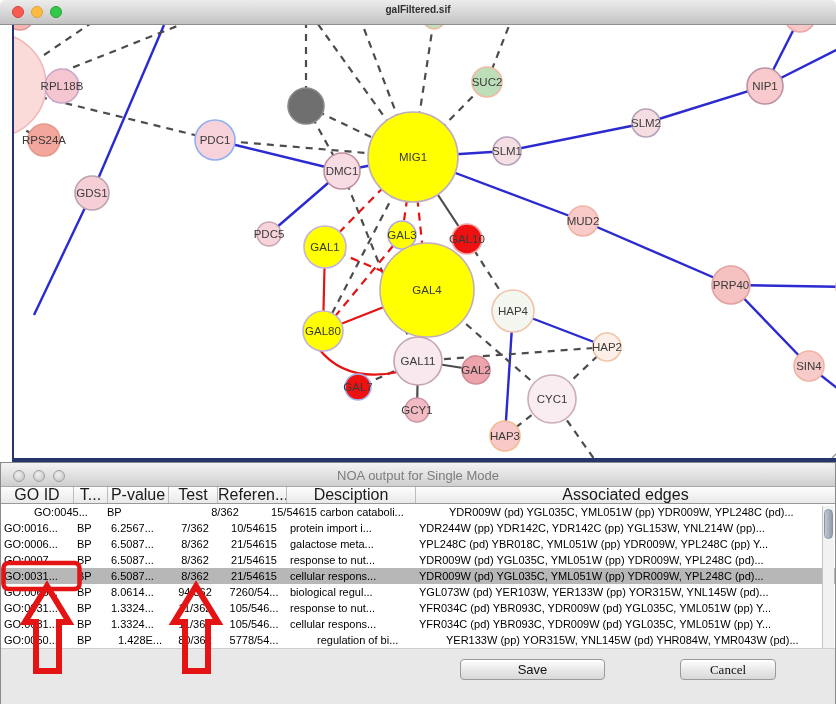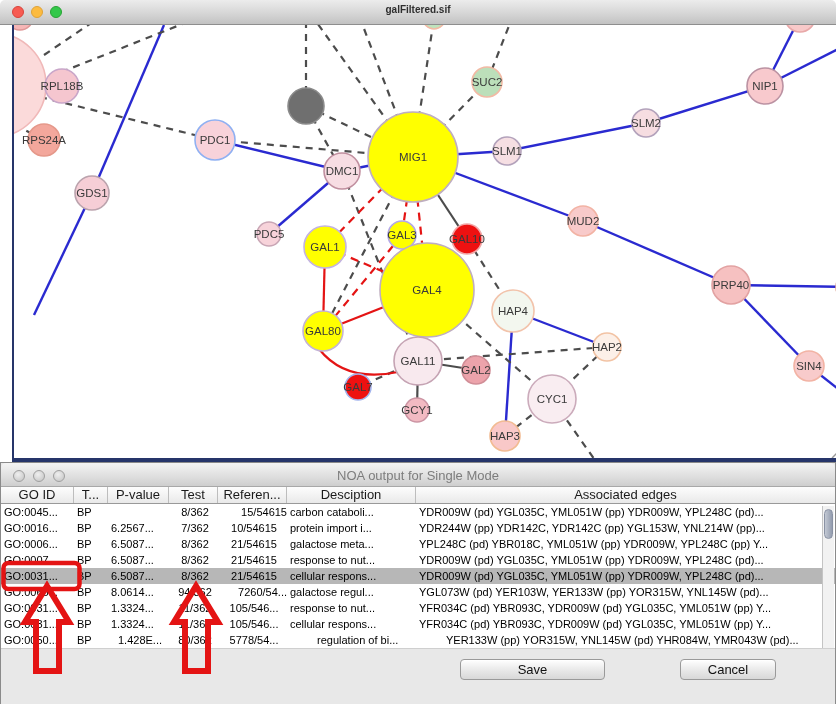--- a/index.html
+++ b/index.html
@@ -32,39 +32,39 @@
     border-bottom:1px solid #a8a8a8;border-radius:5px 5px 0 0;box-sizing:border-box;}
   .noa-titlebar .title{position:absolute;left:0;right:0;top:5px;text-align:center;
     font-size:13px;color:#7d7d7d;}
   .gl{position:absolute;top:7px;width:12px;height:12px;border-radius:50%;
     background:radial-gradient(circle at 40% 35%, #efefef,#cfcfcf 70%);
     border:1px solid #9f9f9f;box-sizing:border-box;}
   .gl.g1{left:12px}.gl.g2{left:32px}.gl.g3{left:52px}
 
   .table-header{display:flex;height:17px;background:linear-gradient(#fdfdfd,#e9e9e9);
     border-bottom:1px solid #999;box-sizing:border-box;overflow:hidden;}
-  .hcell{font-size:13px;color:#1a1a1a;text-align:center;line-height:16px;
+  .hcell{font-size:16px;color:#1a1a1a;text-align:center;line-height:16px;
     border-right:1px solid #bdbdbd;box-sizing:border-box;overflow:hidden;white-space:nowrap;flex-shrink:0;}
   .table-body{position:relative;height:144px;background:#fff;overflow:hidden;}
   .trow{display:flex;height:16px;overflow:hidden;}
   .trow.selected{background:#b7b7b7;}
   .tcell{font-size:11px;color:#000;line-height:16px;padding-left:3px;box-sizing:border-box;
     overflow:hidden;white-space:nowrap;flex-shrink:0;}
   .vscroll{position:absolute;right:0;top:0;width:12px;height:144px;
     background:#f2f2f2;border-left:1px solid #c4c4c4;box-sizing:border-box;}
   .vthumb{position:absolute;left:1px;top:3px;width:9px;height:30px;border-radius:5px;
     background:linear-gradient(90deg,#c3c9d4,#939cae);border:1px solid #8a92a4;box-sizing:border-box;}
 
   .bottom-panel{position:relative;height:55px;background:#e8e8e8;border-top:1px solid #cfcfcf;}
   .mac-btn{position:absolute;top:10px;height:21px;border:1px solid #9a9a9a;border-radius:4px;
     background:linear-gradient(#ffffff,#ececec 45%,#d8d8d8);
     font-family:"Liberation Sans",sans-serif;font-size:13px;color:#111;
     box-shadow:inset 0 1px 0 #fff;padding:0;}
   .btn-save{left:459px;width:145px;}
-  .btn-cancel{left:679px;width:96px;}
+  .btn-cancel{left:679px;width:96px;font-family:Liberation Serif, serif;}
 
   .annotation-layer{position:absolute;left:0;top:0;width:836px;height:704px;
     pointer-events:none;z-index:50;}
 </style>
 </head>
 <body>
 
 <div class="screen">
 
   <div class="main-window">
@@ -213,21 +213,21 @@
         <div class="hcell" style="width: 73px;">GO ID</div>
         <div class="hcell" style="width: 34px;">T...</div>
         <div class="hcell" style="width: 61px;">P-value</div>
         <div class="hcell" style="width: 49px;">Test</div>
         <div class="hcell" style="width: 69px;">Referen...</div>
         <div class="hcell" style="width: 129px;">Desciption</div>
         <div class="hcell" style="flex: 1 1 0%; border-right: none;">Associated edges</div>
       </div>
     <div class="table-body">
         <div class="trow">
-          <div class="tcell" style="width: 73px; text-align: left;">GO:0045...</div>
+          <div class="tcell" style="width: 73px; text-align: left; margin-left: 30px;">GO:0045...</div>
           <div class="tcell" style="width: 34px; text-align: left;">BP</div>
           <div class="tcell" style="width: 61px; text-align: right; margin-top: 16px;">2.1308...</div>
           <div class="tcell" style="width: 49px; text-align: center;">8/362</div>
           <div class="tcell" style="width: 69px; text-align: right;">15/54615</div>
           <div class="tcell" style="width: 129px; text-align: left;">carbon cataboli...</div>
           <div class="tcell" style="flex: 1 1 0%; text-align: left;">YDR009W (pd) YGL035C, YML051W (pp) YDR009W, YPL248C (pd)...</div>
         </div>
         <div class="trow">
           <div class="tcell" style="width: 73px; text-align: left;">GO:0016...</div>
           <div class="tcell" style="width: 34px; text-align: left;">BP</div>
@@ -262,22 +262,22 @@
           <div class="tcell" style="width: 49px; text-align: center;">8/362</div>
           <div class="tcell" style="width: 69px; text-align: center;">21/54615</div>
           <div class="tcell" style="width: 129px; text-align: left;">cellular respons...</div>
           <div class="tcell" style="flex: 1 1 0%; text-align: left;">YDR009W (pd) YGL035C, YML051W (pp) YDR009W, YPL248C (pd)...</div>
         </div>
         <div class="trow">
           <div class="tcell" style="width: 73px; text-align: left;">GO:0065...</div>
           <div class="tcell" style="width: 34px; text-align: left;">BP</div>
           <div class="tcell" style="width: 61px; text-align: left;">8.0614...</div>
           <div class="tcell" style="width: 49px; text-align: center;">94/362</div>
-          <div class="tcell" style="width: 69px; text-align: right;">7260/54...</div>
-          <div class="tcell" style="width: 129px; text-align: left;">galactose regul...</div>
+          <div class="tcell" style="width: 69px; text-align: center;">7260/54...</div>
+          <div class="tcell" style="width: 129px; text-align: left;">biological regul...</div>
           <div class="tcell" style="flex: 1 1 0%; text-align: left;">YGL073W (pd) YER103W, YER133W (pp) YOR315W, YNL145W (pd)...</div>
         </div>
         <div class="trow">
           <div class="tcell" style="width: 73px; text-align: left;">GO:0031...</div>
           <div class="tcell" style="width: 34px; text-align: left;">BP</div>
           <div class="tcell" style="width: 61px; text-align: left;">1.3324...</div>
           <div class="tcell" style="width: 49px; text-align: center;">11/362</div>
           <div class="tcell" style="width: 69px; text-align: center;">105/546...</div>
           <div class="tcell" style="width: 129px; text-align: left;">response to nut...</div>
           <div class="tcell" style="flex: 1 1 0%; text-align: left;">YFR034C (pd) YBR093C, YDR009W (pd) YGL035C, YML051W (pp) Y...</div>

